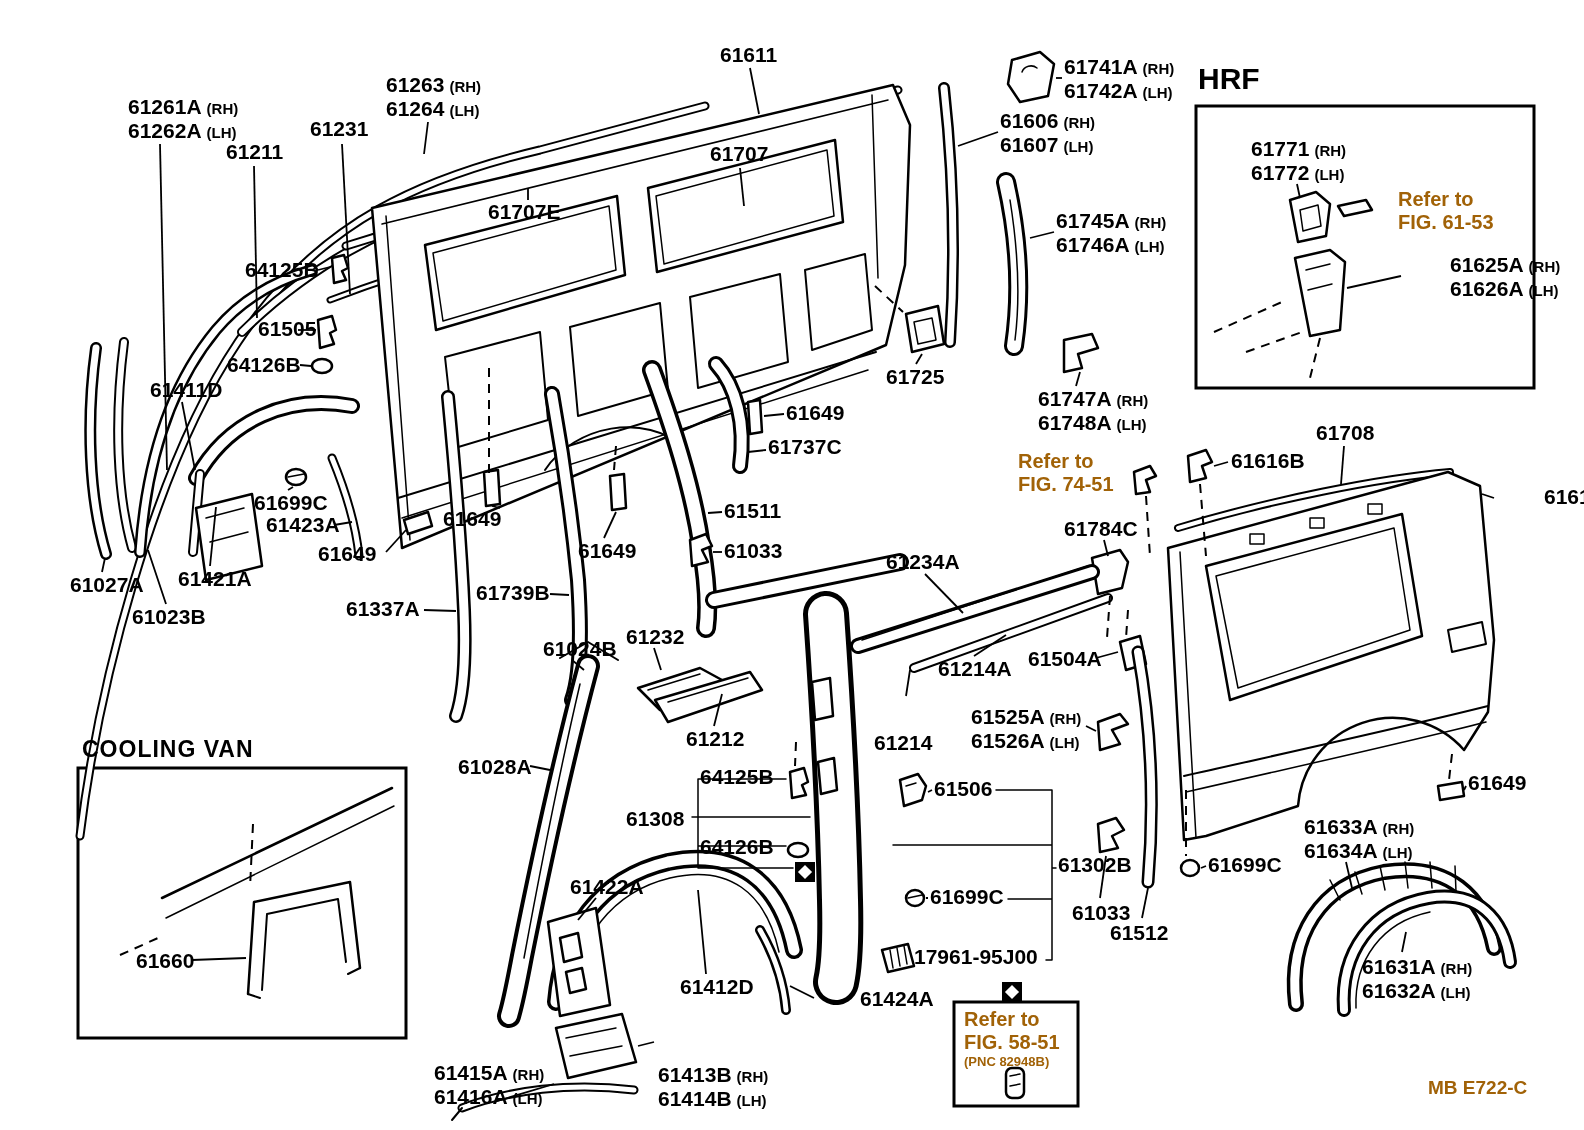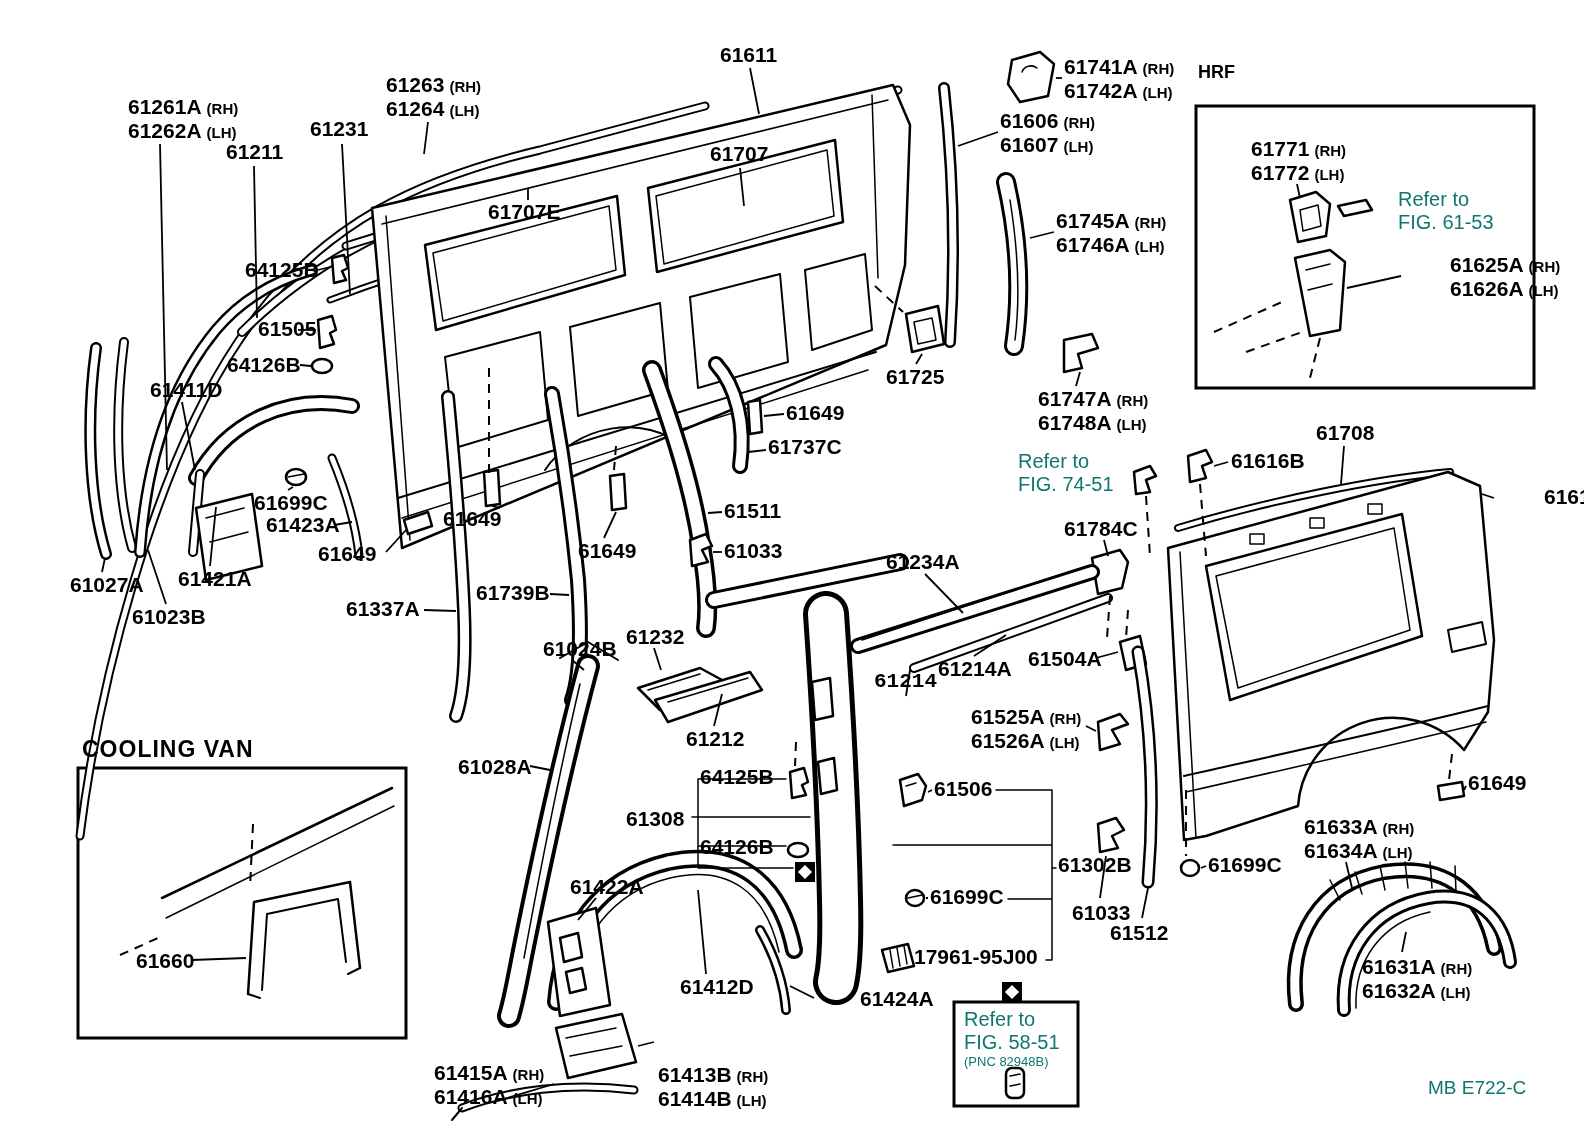--- a/index.html
+++ b/index.html
@@ -10,21 +10,21 @@
   .ln15{fill:none;stroke:#000;stroke-width:1.5;stroke-linecap:round;stroke-linejoin:round;}
   .ln25{fill:none;stroke:#000;stroke-width:2.5;stroke-linecap:round;stroke-linejoin:round;}
   .fillw{fill:#fff;stroke:#000;stroke-width:2.5;stroke-linejoin:round;}
   .bo{fill:none;stroke:#000;stroke-linecap:round;}
   .bi{fill:none;stroke:#fff;stroke-linecap:round;}
   .dash{fill:none;stroke:#000;stroke-width:2;stroke-dasharray:9 7;}
   .box{fill:none;stroke:#000;stroke-width:3;}
   .leader{stroke:#000;stroke-width:1.8;}
   .part-label{position:absolute;font-weight:bold;font-size:21px;line-height:22px;color:#000;white-space:nowrap;}
   .part-label .side{font-size:15px;margin-left:5px;}
-  .note{position:absolute;font-weight:normal;font-size:20px;line-height:23px;color:#0f766e;white-space:nowrap;}
+  .note{position:absolute;font-weight:bold;font-size:20px;line-height:23px;color:#a16207;white-space:nowrap;}
   .note .small{font-size:13px;line-height:16px;}
   .inset-title{position:absolute;font-weight:bold;color:#000;white-space:nowrap;}
 </style>
 </head>
 <body>
 
 <div id="stage">
 
 <svg id="art" width="1584" height="1130" viewBox="0 0 1584 1130" xmlns="http://www.w3.org/2000/svg">
 
@@ -292,21 +292,21 @@
         <line x1="424" y1="610" x2="456" y2="611" class="leader"></line>
         <line x1="288" y1="490" x2="293" y2="487" class="leader"></line>
         <line x1="334" y1="525" x2="352" y2="522" class="leader"></line>
         <line x1="210" y1="566" x2="216" y2="507" class="leader"></line>
         <line x1="102" y1="572" x2="105" y2="558" class="leader"></line>
         <line x1="166" y1="604" x2="148" y2="550" class="leader"></line>
         <line x1="722" y1="552" x2="713" y2="552" class="leader"></line>
       </g>
 </svg>
 
-<div class="inset-title" style="left:1198px;top:62px;font-size:18px;">HRF</div>
+<div class="inset-title" style="left:1198px;top:62px;font-size:30px;">HRF</div>
 <div class="inset-title" style="left:82px;top:736px;font-size:23px;letter-spacing:1px;">COOLING  VAN</div>
 
 <div class="note" style="left:1398px;top:188px;">
   <div>Refer to</div>
   <div>FIG. 61-53</div>
 </div>
 
 <div class="note" style="left:1018px;top:450px;">
   <div>Refer to</div>
   <div>FIG. 74-51</div>
@@ -394,21 +394,21 @@
       </div>
       <div class="part-label" style="left: 1064px; top: 518px;">
         <div><span class="code">61784C</span></div>
       </div>
       <div class="part-label" style="left: 886px; top: 551px;">
         <div><span class="code">61234A</span></div>
       </div>
       <div class="part-label" style="left: 938px; top: 658px;">
         <div><span class="code">61214A</span></div>
       </div>
-      <div class="part-label" style="left: 874px; top: 671px; font-family: Liberation Mono, monospace;">
+      <div class="part-label" style="left: 874px; top: 732px;">
         <div><span class="code">61214</span></div>
       </div>
       <div class="part-label" style="left: 1028px; top: 648px;">
         <div><span class="code">61504A</span></div>
       </div>
       <div class="part-label" style="left: 971px; top: 706px;">
         <div><span class="code">61525A</span><span class="side">(RH)</span></div>
         <div><span class="code">61526A</span><span class="side">(LH)</span></div>
       </div>
       <div class="part-label" style="left: 626px; top: 626px;">

